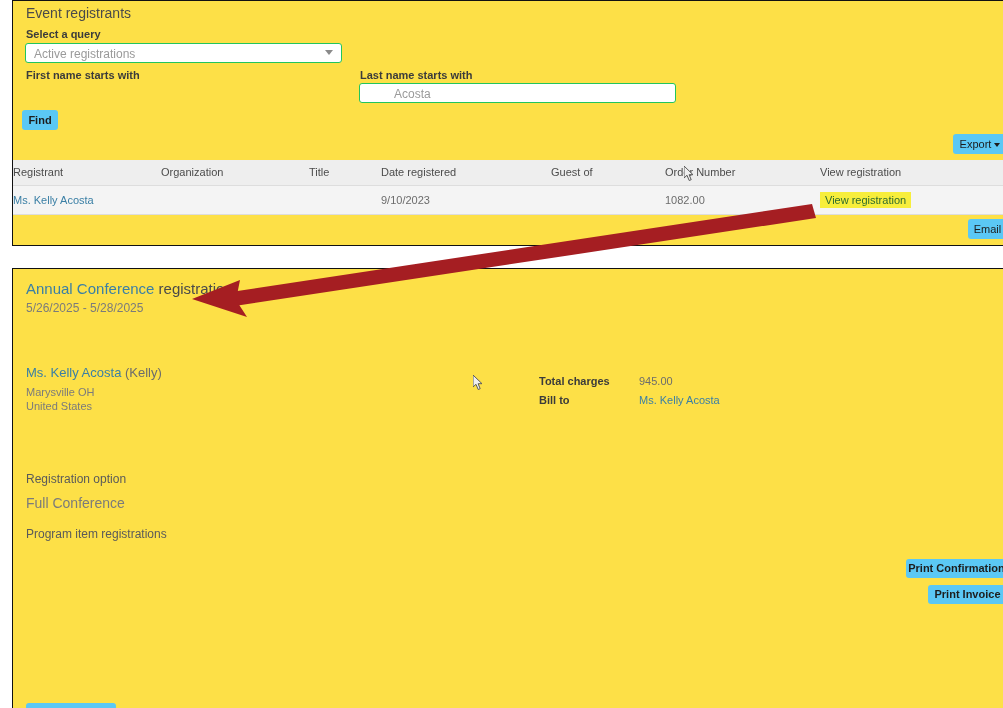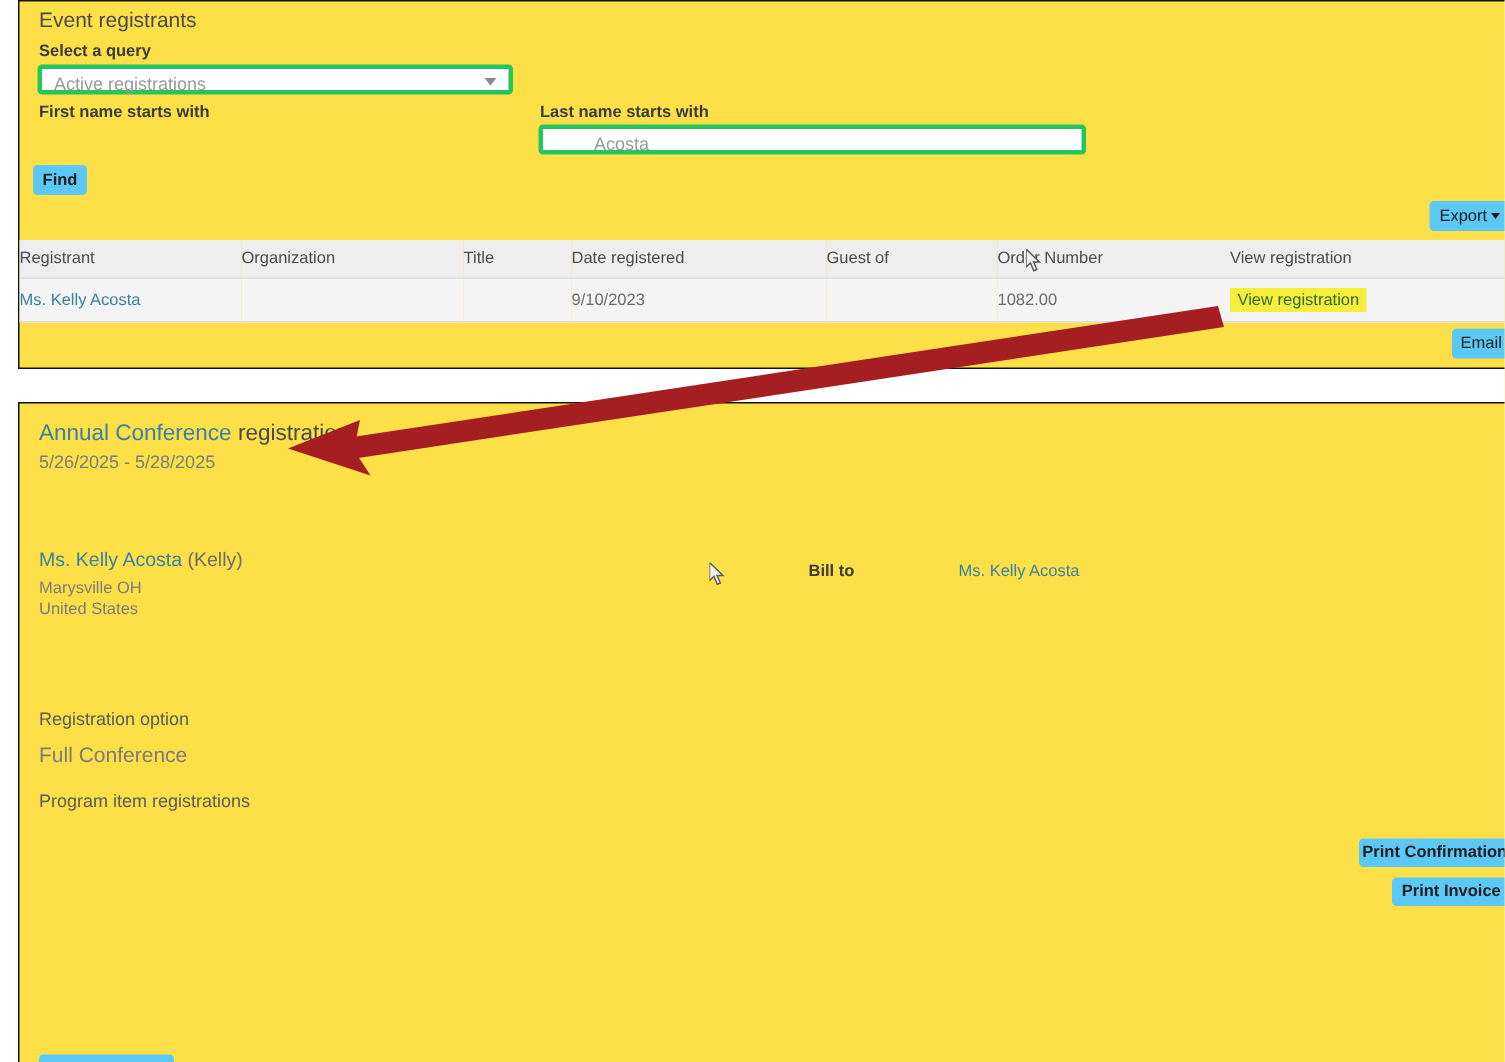--- a/index.html
+++ b/index.html
@@ -24,33 +24,33 @@
   }
   .field-label{
     font-size:11px;font-weight:bold;color:#3b3b3b;
   }
   #lbl-query{position:absolute;left:13px;top:27px;}
   #lbl-first{position:absolute;left:13px;top:68px;}
   #lbl-last{position:absolute;left:347px;top:68px;}
 
   .txtbox{
     position:absolute;box-sizing:border-box;
-    background:#ffffff;border:3px solid #22c55e;border-radius:3px;
+    background:#ffffff;border:1px solid #22c55e;border-radius:3px;
     font-family:"Liberation Sans","DejaVu Sans",sans-serif;
     font-size:12px;color:#9a9a9a;
     padding:0 8px;line-height:20px;height:20px;
   }
   #sel-query{left:12px;top:42px;width:317px;height:20px;}
   #sel-query .caret-sm{
     position:absolute;right:8px;top:6px;
     width:0;height:0;border-left:4px solid transparent;
     border-right:4px solid transparent;border-top:5px solid #8a8a8a;
   }
   #inp-first{left:12px;top:82px;width:317px;}
-  #inp-last{left:346px;top:82px;width:365px;padding-left:34px;}
+  #inp-last{left:346px;top:82px;width:317px;padding-left:34px;}
 
   .btn{
     position:absolute;box-sizing:border-box;
     background:#5bc8f5;border:none;border-radius:3px;
     color:#1d1d1d;font-size:11px;font-weight:bold;
     font-family:"Liberation Sans","DejaVu Sans",sans-serif;
     text-align:center;cursor:pointer;white-space:nowrap;
   }
   #btn-find{left:9px;top:109px;width:36px;height:20px;line-height:20px;}
   #btn-export-1{left:940px;top:133px;width:54px;height:20px;line-height:20px;font-weight:normal;}
@@ -177,20 +177,21 @@
 
   <div class="btn" id="btn-print-conf">Print Confirmation</div>
   <div class="btn" id="btn-print-inv">Print Invoice</div>
 
   <div class="attendee"><a class="lnk nm" href="#">Ms. Kelly Acosta</a> <span class="nick">(Kelly)</span></div>
   <div class="addr1">Marysville OH</div>
   <div class="addr2">United States</div>
   <div class="btn" id="btn-edit-reg">Edit Registration</div>
 
   <div class="charges">
+    <div class="row"><span class="k">Total charges</span><span class="v">945.00</span></div>
     <div class="row"><span class="k">Bill to</span><a class="v lnk" href="#">Ms. Kelly Acosta</a></div>
   </div>
 
   <div class="sec-head" id="sec-regopt">Registration option</div>
   <div class="sec-val">Full Conference</div>
   <div class="sec-head" id="sec-progitems">Program item registrations</div>
 
 </div>
 
 <svg id="arrow-overlay" viewBox="0 0 1003 708">

